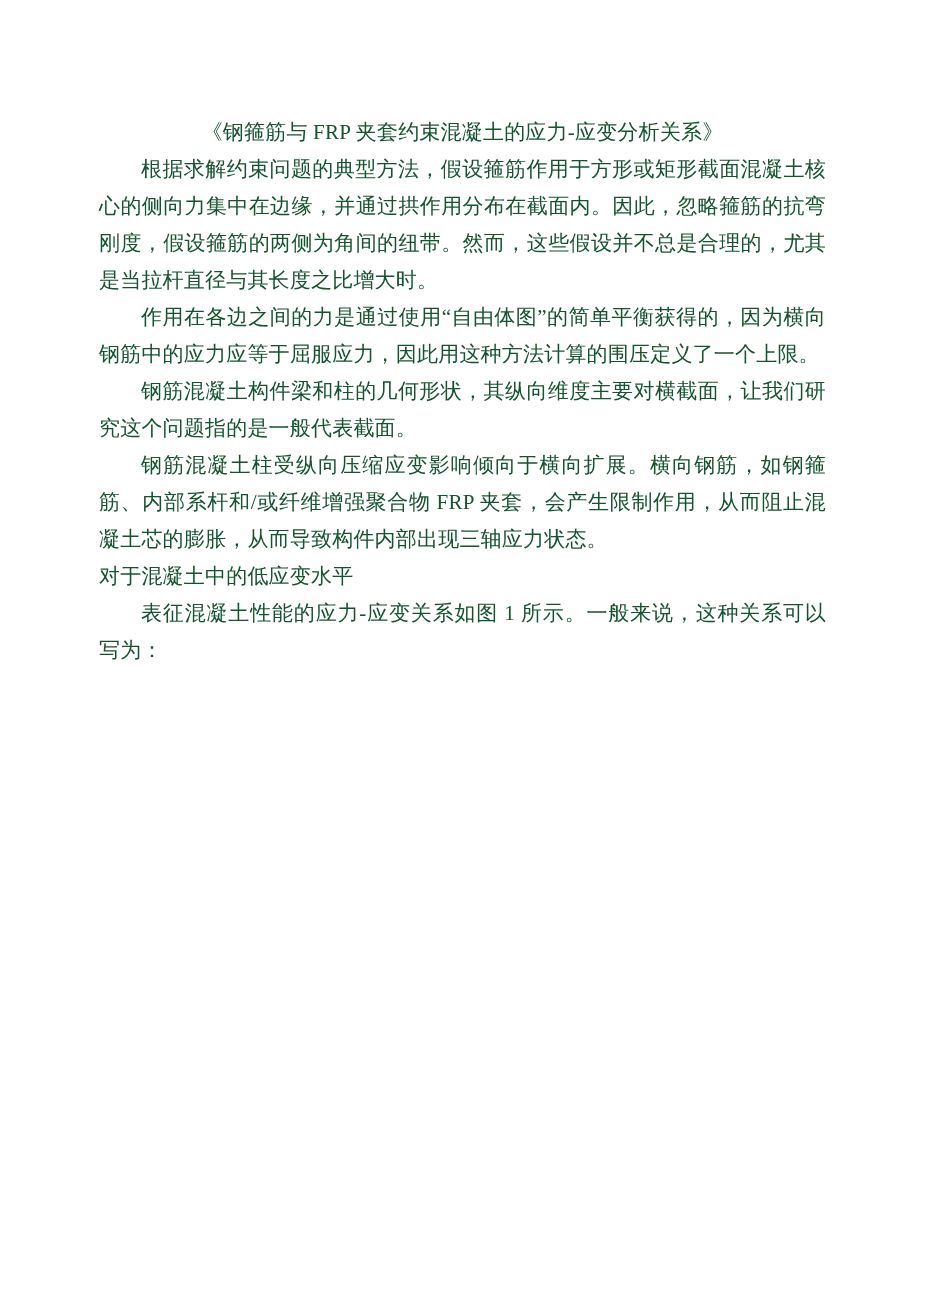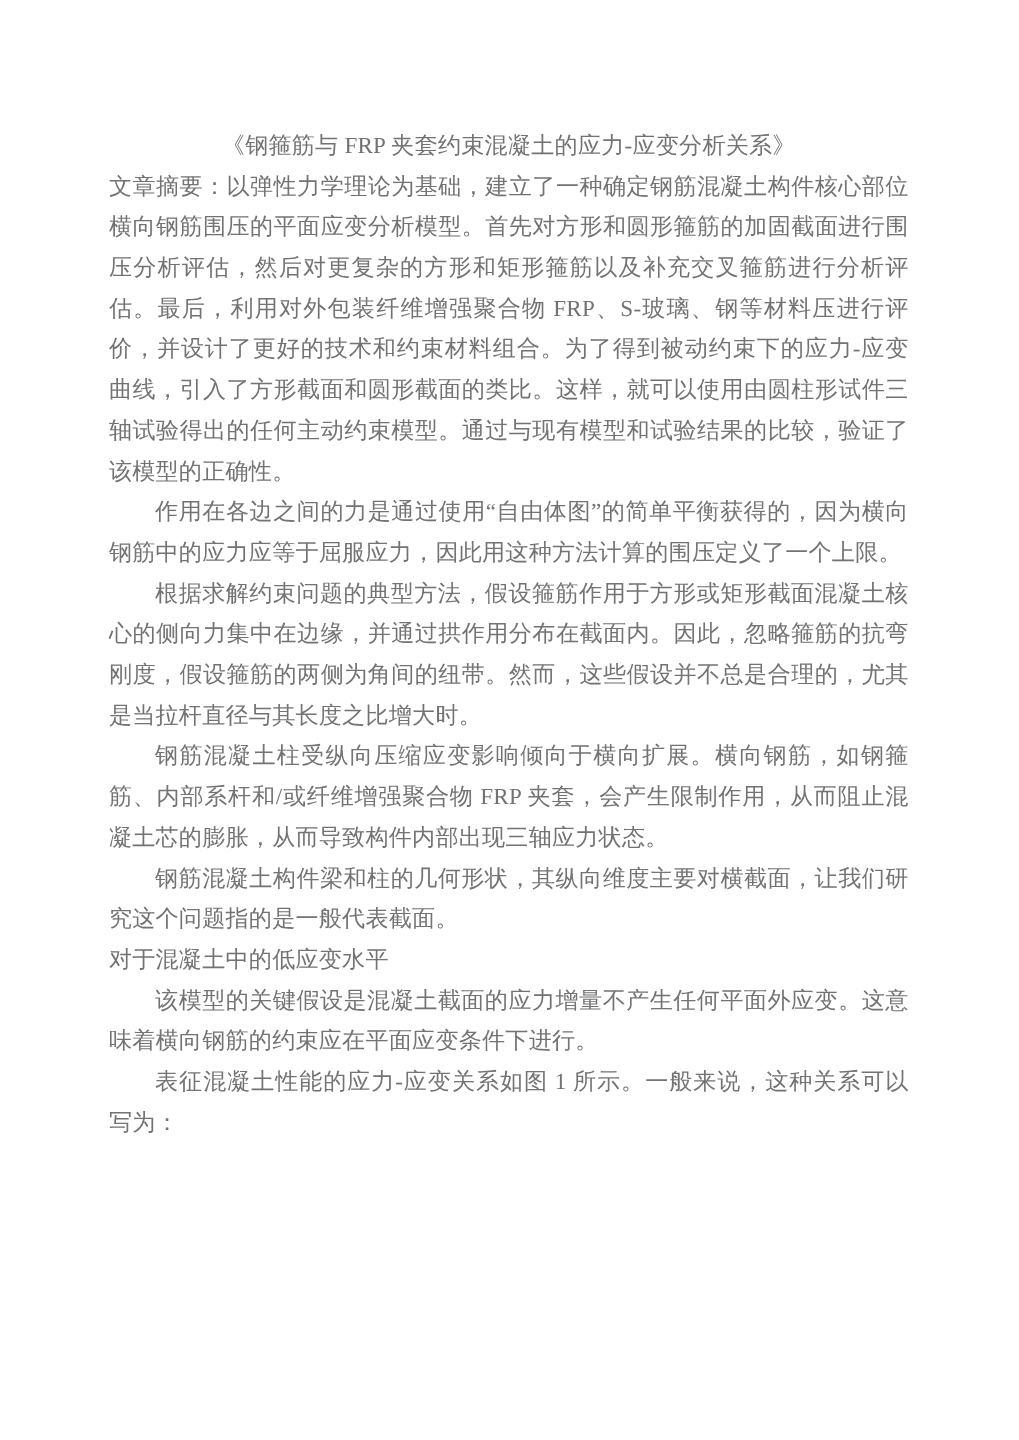--- a/index.html
+++ b/index.html
@@ -7,21 +7,21 @@
     padding: 0;
     background: #ffffff;
   }
   .page {
     position: relative;
     width: 926px;
     height: 1309px;
     background: #ffffff;
     overflow: hidden;
     font-family: "Liberation Serif", "DejaVu Serif", serif;
-    color: #737373;
+    color: #14532d;
   }
   .doc-body {
     position: absolute;
     left: 99px;
     top: 114px;
     width: 727px;
   }
   .doc-body p {
     margin: 0;
     font-size: 21px;
@@ -38,23 +38,21 @@
   p.indented {
     text-indent: 2em;
   }
 </style>
 </head>
 <body>
 
 <div class="page">
   <div class="doc-body">
     <p class="title">《钢箍筋与 FRP 夹套约束混凝土的应力-应变分析关系》</p>
-    <p>文章摘要：以弹性力学理论为基础，建立了一种确定钢筋混凝土构件核心部位横向钢筋围压的平面应变分析模型。首先对方形和圆形箍筋的加固截面进行围压分析评估，然后对更复杂的方形和矩形箍筋以及补充交叉箍筋进行分析评估。最后，利用对外包装纤维增强聚合物 FRP、S-玻璃、钢等材料压进行评价，并设计了更好的技术和约束材料组合。为了得到被动约束下的应力-应变曲线，引入了方形截面和圆形截面的类比。这样，就可以使用由圆柱形试件三轴试验得出的任何主动约束模型。通过与现有模型和试验结果的比较，验证了该模型的正确性。</p>
+    <p class="indented">根据求解约束问题的典型方法，假设箍筋作用于方形或矩形截面混凝土核心的侧向力集中在边缘，并通过拱作用分布在截面内。因此，忽略箍筋的抗弯刚度，假设箍筋的两侧为角间的纽带。然而，这些假设并不总是合理的，尤其是当拉杆直径与其长度之比增大时。</p>
     <p class="indented">作用在各边之间的力是通过使用“自由体图”的简单平衡获得的，因为横向钢筋中的应力应等于屈服应力，因此用这种方法计算的围压定义了一个上限。</p>
-    <p class="indented">根据求解约束问题的典型方法，假设箍筋作用于方形或矩形截面混凝土核心的侧向力集中在边缘，并通过拱作用分布在截面内。因此，忽略箍筋的抗弯刚度，假设箍筋的两侧为角间的纽带。然而，这些假设并不总是合理的，尤其是当拉杆直径与其长度之比增大时。</p>
+    <p class="indented">钢筋混凝土构件梁和柱的几何形状，其纵向维度主要对横截面，让我们研究这个问题指的是一般代表截面。</p>
     <p class="indented">钢筋混凝土柱受纵向压缩应变影响倾向于横向扩展。横向钢筋，如钢箍筋、内部系杆和/或纤维增强聚合物 FRP 夹套，会产生限制作用，从而阻止混凝土芯的膨胀，从而导致构件内部出现三轴应力状态。</p>
-    <p class="indented">钢筋混凝土构件梁和柱的几何形状，其纵向维度主要对横截面，让我们研究这个问题指的是一般代表截面。</p>
     <p>对于混凝土中的低应变水平</p>
-    <p class="indented">该模型的关键假设是混凝土截面的应力增量不产生任何平面外应变。这意味着横向钢筋的约束应在平面应变条件下进行。</p>
     <p class="indented">表征混凝土性能的应力-应变关系如图 1 所示。一般来说，这种关系可以写为：</p>
 
   </div>
 </div>
 
 </body></html>

